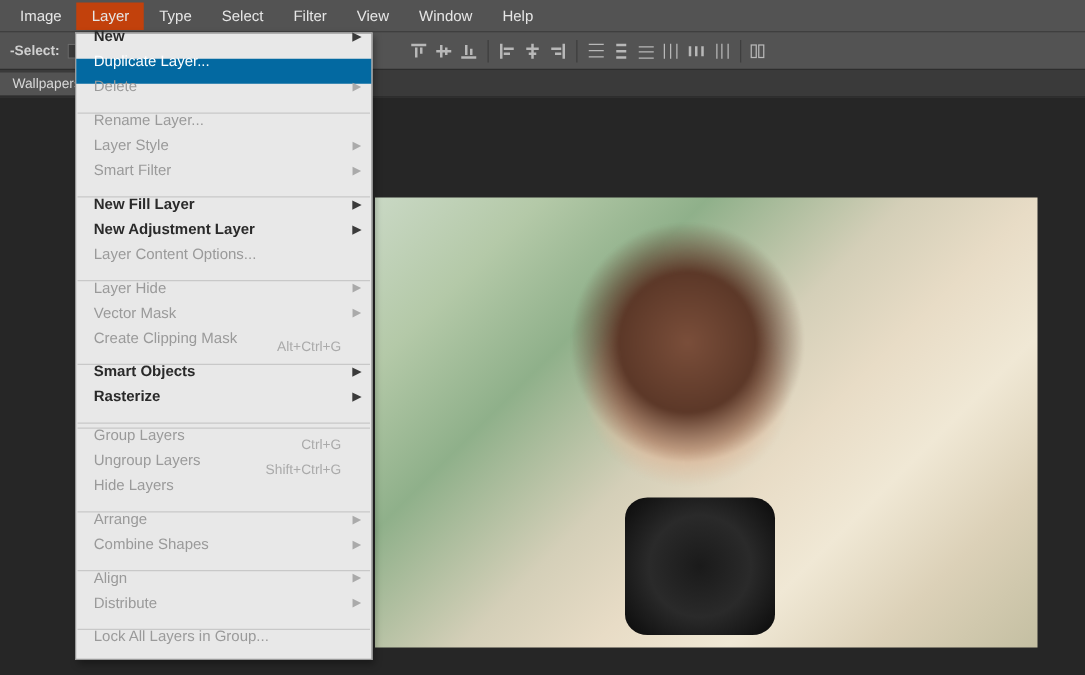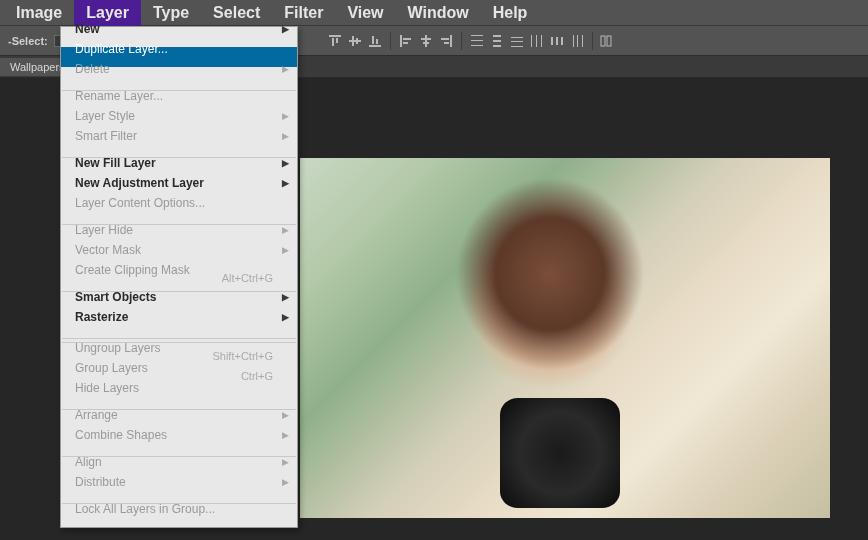--- a/index.html
+++ b/index.html
@@ -1,20 +1,20 @@
 <!DOCTYPE html>
 <html><head>
 <meta charset="utf-8">
 <style>
 * { margin: 0; padding: 0; box-sizing: border-box; font-family: "Segoe UI", Tahoma, sans-serif; }
 body { background: #535353; width: 868px; height: 540px; overflow: hidden; position: relative; }
 
 .menubar { background: #535353; height: 26px; display: flex; align-items: center; padding-left: 4px; border-bottom: 1px solid #3a3a3a; }
-.menubar-item { color: #e6e6e6; font-size: 16px; padding: 4px 12px; cursor: default; font-weight: bold; }
-.menubar-item.active { background: #4c1d95; }
+.menubar-item { color: #e6e6e6; font-size: 12px; padding: 4px 12px; cursor: default; }
+.menubar-item.active { background: #c2410c; }
 
 .toolbar { background: #535353; height: 30px; display: flex; align-items: center; padding: 0 8px; border-bottom: 1px solid #2d2d2d; font-weight: bold; }
 .toolbar-label { color: #d0d0d0; font-size: 11px; margin-right: 6px; }
 .toolbar-checkbox { width: 12px; height: 12px; background: #3a3a3a; border: 1px solid #6b6b6b; margin-right: 14px; }
 
 .tabbar { background: #3a3a3a; height: 22px; display: flex; align-items: center; border-bottom: 1px solid #2a2a2a; }
 .tab { color: #d8d8d8; font-size: 11px; padding: 3px 10px; background: #535353; border-right: 1px solid #2a2a2a; }
 
 .canvas-area { background: #262626; position: absolute; top: 78px; left: 0; right: 0; bottom: 0; }
 .photo { position: absolute; left: 300px; top: 80px; width: 530px; height: 360px; background: linear-gradient(135deg, #c9d8c4 0%, #b4c9a8 15%, #8fb08a 30%, #d4cfb8 48%, #e8dcc6 60%, #f0e8d5 72%, #dcd1b8 85%, #c4bfa2 100%); overflow: hidden; }
@@ -212,28 +212,28 @@
       <span>Smart Objects</span>
       <span class="submenu-arrow">▶</span>
     </div>
     <div class="menu-item bold">
       <span>Rasterize</span>
       <span class="submenu-arrow">▶</span>
     </div>
     <div class="menu-sep"></div>
     <div class="menu-sep"></div>
     <div class="menu-item disabled">
+      <span>Group Layers</span>
+      <span class="shortcut">Ctrl+G</span>
+    </div>
+    <div class="menu-item disabled">
       <span>Ungroup Layers</span>
       <span class="shortcut">Shift+Ctrl+G</span>
     </div>
     <div class="menu-item disabled">
-      <span>Group Layers</span>
-      <span class="shortcut">Ctrl+G</span>
-    </div>
-    <div class="menu-item disabled">
       <span>Hide Layers</span>
     </div>
     <div class="menu-sep"></div>
     <div class="menu-item disabled">
       <span>Arrange</span>
       <span class="submenu-arrow">▶</span>
     </div>
     <div class="menu-item disabled">
       <span>Combine Shapes</span>
       <span class="submenu-arrow">▶</span>

